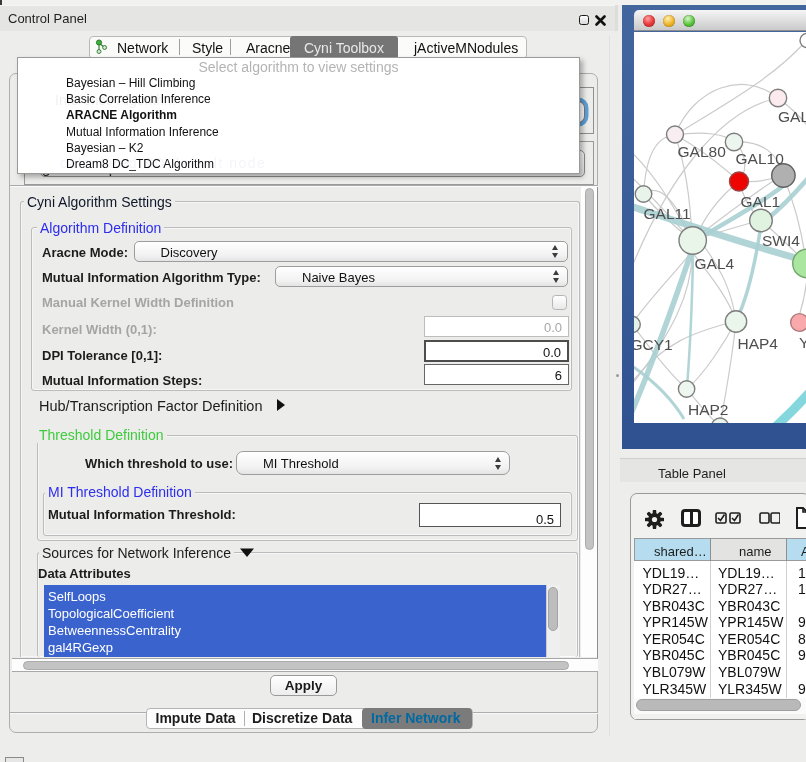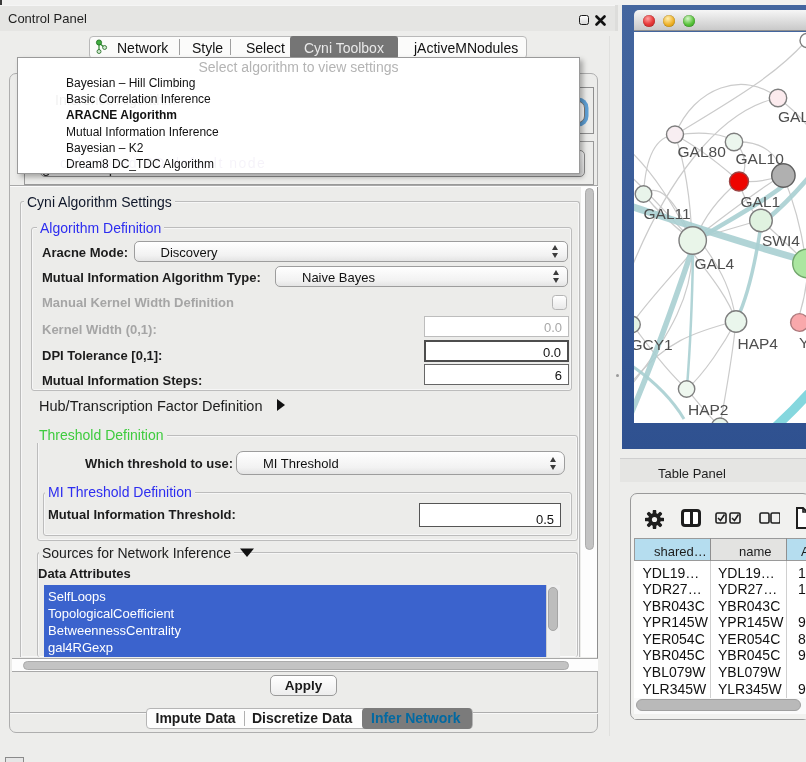--- a/index.html
+++ b/index.html
@@ -41,21 +41,21 @@
   <line x1="4" y1="4" x2="9" y2="8" stroke="#2e8b2e" stroke-width="1.2"></line>
   <line x1="4" y1="4" x2="4" y2="12" stroke="#2e8b2e" stroke-width="1.2"></line>
   <circle cx="4" cy="3.5" r="2.6" fill="#3fae3f" stroke="#1c671c" stroke-width="0.8"></circle>
   <circle cx="9.6" cy="8.5" r="2" fill="#cfe9cf" stroke="#1c671c" stroke-width="0.8"></circle>
   <circle cx="4" cy="12.5" r="2" fill="#cfe9cf" stroke="#1c671c" stroke-width="0.8"></circle>
 </svg>
 <div class="lbl" style="left:117px;top:40px;font-size:14px;color:#111;">Network</div>
 <div class="abs" style="left:179px;top:39px;width:1px;height:16px;background:#9f9f9f;"></div>
 <div class="lbl" style="left:192px;top:40px;font-size:14px;color:#111;">Style</div>
 <div class="abs" style="left:230px;top:39px;width:1px;height:16px;background:#9f9f9f;"></div>
-<div class="lbl" style="left:246px;top:40px;font-size:14px;color:#111;">Select</div>
+<div class="lbl" style="left:246px;top:40px;font-size:14px;color:#111;">Aracne</div>
 <div class="lbl" style="left:304px;top:40px;font-size:14px;color:#e9e9e9;">Cyni Toolbox</div>
 <div class="lbl" style="left:414px;top:40px;font-size:14px;color:#111;">jActiveMNodules</div>
 
 <div class="abs" style="left:9px;top:73px;width:589px;height:660px;border:1.5px solid #aeaeae;border-radius:7px;background:#ececea;"></div>
 
 <div class="abs" style="left:609px;top:36px;width:1px;height:700px;background:#e0e0de;"></div>
 
 <div class="abs" style="left:24px;top:87px;width:570px;height:47px;border:1px solid #8f8f8f;background:#ececea;"></div>
 <div class="abs" style="left:95px;top:101px;width:490px;height:22px;border-radius:7px;box-shadow:0 0 0 3.5px #5e9fd4;background:#fff;border:1px solid #777;"></div>
 <div class="abs" style="left:24px;top:141px;width:570px;height:44px;border:1px solid #999;background:#ececea;"></div>
@@ -103,21 +103,21 @@
 
 <div class="lbl" style="left:39px;top:398px;font-size:14.5px;">Hub/Transcription Factor Definition</div>
 <svg class="abs" style="left:273px;top:398px;" width="14" height="14" viewBox="0 0 14 14">
     <path d="M4 1 L12 7 L4 13 Z" fill="#111"></path>
   </svg>
 
 <div class="groupbox" style="left:37px;top:435px;width:541px;height:106px;"></div>
 <div class="glabel" style="left:36px;top:427px;font-size:14px;color:#3ecb3e;">Threshold Definition</div>
 
 <div class="lbl b" style="left:85px;top:456px;">Which threshold to use:</div>
-<div class="combo" style="left:236px;top:451px;width:329px;height:24px;border-radius:7px;">
+<div class="combo" style="left:236px;top:451px;width:274px;height:24px;border-radius:7px;">
   <span class="ct" style="top:4px;">MI Threshold</span>
   <span class="spin"></span>
 </div>
 
 <div class="groupbox" style="left:43px;top:492px;width:529px;height:44px;"></div>
 <div class="glabel" style="left:45px;top:484px;font-size:14px;color:#2d2df0;">MI Threshold Definition</div>
 <div class="lbl b" style="left:48px;top:507px;">Mutual Information Threshold:</div>
 <div class="tfield" style="left:419px;top:503px;width:142px;height:24px;border:1.5px solid #555;padding-top:8px;">0.5</div>
 
 <div class="groupbox" style="left:37px;top:552px;width:541px;height:105px;border-bottom:none;"></div>

